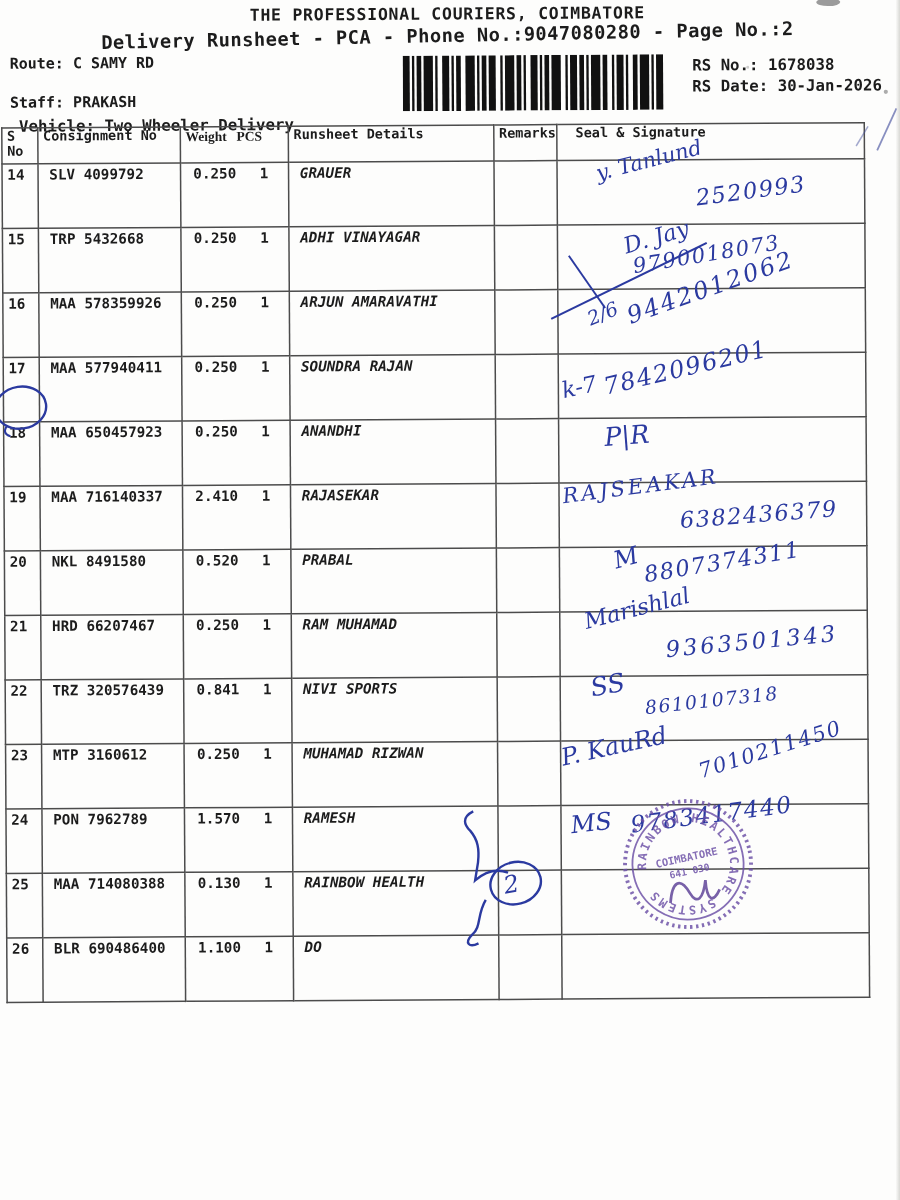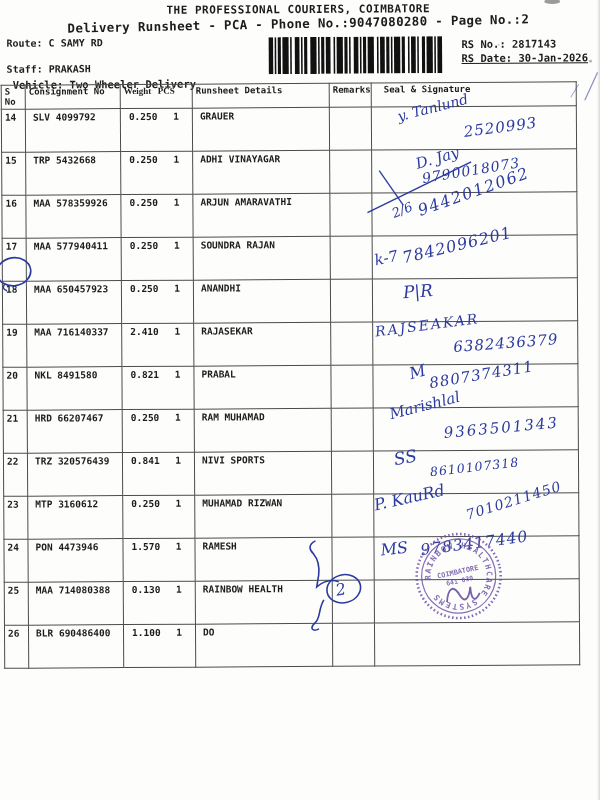--- a/index.html
+++ b/index.html
@@ -10,33 +10,33 @@
   .abs{position:absolute;}
   .title1{left:0;top:3px;width:600px;text-align:center;font-size:11px;letter-spacing:.5px;}
   .title2{left:0;top:16px;width:600px;text-align:center;font-size:12.5px;
     transform:rotate(-0.8deg);letter-spacing:.3px;}
   .hline{font-size:10px;}
   .route{left:8px;top:36px;}
   .staff{left:8px;top:62px;}
   .drs{left:5px;top:64px;}
   .vehicle{left:14px;top:77px;font-size:10.5px;}
   .rsno{left:463px;top:39px;font-size:10.5px;}
-  .rsdate{left:463px;top:53px;font-size:10.5px;text-decoration:underline;}
+  .rsdate{left:463px;top:53px;font-size:10.5px;}
   .barcode{left:270px;top:37px;}
 
   table.grid{position:absolute;left:2px;top:83px;width:575px;
     border-collapse:collapse;table-layout:fixed;}
   table.grid th,table.grid td{border:1px solid #4c4c4c;vertical-align:top;
     padding:2px 3px;color:#1c1c1c;font-weight:bold;overflow:visible;}
   table.grid th{font-size:9px;text-align:left;height:11px;padding-top:1px;}
   table.grid td{font-size:9.5px;height:38px;}
   col.w-sno{width:24px;}col.w-con{width:95px;}col.w-wt{width:72px;}
   col.w-cons{width:137px;}col.w-rem{width:42px;}col.w-sig{width:205px;}
   .c-con{padding-left:7px !important;}
-  .c-cons{padding-left:7px !important;}
+  .c-cons{padding-left:7px !important;font-style:italic;}
   .wtflex{display:flex;justify-content:space-between;padding-right:10px;padding-left:5px;}
   .thwt{display:flex;justify-content:space-between;padding-right:14px;font-family:Liberation Serif, serif;}
   .c-sig{position:relative;}
   .sig{position:absolute;left:0;top:0;width:205px;height:41px;}
 
   .hw{font-family:"DejaVu Serif","Liberation Serif",serif;font-style:italic;
     color:#2b3aa0;font-weight:normal;white-space:nowrap;position:absolute;
     transform-origin:left center;}
   .sig-name,.sig-phone{position:absolute;}
   tr.r14 .sig-name{left:26px;top:1px;transform:rotate(-14deg);font-size:14px;}
@@ -107,21 +107,21 @@
         <rect x="133.29999999999995" y="0" width="3.1" height="37" fill="#111"></rect>
         <rect x="139.49999999999994" y="0" width="1.55" height="37" fill="#111"></rect>
         <rect x="142.59999999999997" y="0" width="4.65" height="37" fill="#111"></rect>
         <rect x="148.79999999999998" y="0" width="1.55" height="37" fill="#111"></rect>
         <rect x="153.45" y="0" width="3.1" height="37" fill="#111"></rect>
         <rect x="158.1" y="0" width="6.2" height="37" fill="#111"></rect>
         <rect x="165.85" y="0" width="1.55" height="37" fill="#111"></rect>
         <rect x="168.95000000000002" y="0" width="4.65" height="37" fill="#111"></rect>
       </svg>
   </div>
-  <div class="abs print rsno">RS No.: 2817143</div>
+  <div class="abs print rsno">RS No.: 1678038</div>
   <div class="abs print rsdate">RS Date: 30-Jan-2026</div>
 
   <table class="grid">
     <colgroup>
       <col class="w-sno">
         <col class="w-con">
         <col class="w-wt">
       <col class="w-cons">
         <col class="w-rem">
         <col class="w-sig">
@@ -248,21 +248,21 @@
           <span class="hw sig-name">RAJSEAKAR</span>
           <span class="hw sig-phone">6382436379</span>
         </div>
       </td>
     </tr>
         <tr class="r20">
       <td><span class="b-sno">20</span></td>
       <td class="c-con"><span class="b-con">NKL 8491580</span></td>
       <td>
         <span class="wtflex">
-              <span class="b-wt">0.821</span>
+              <span class="b-wt">0.520</span>
               <span class="b-pcs">1</span>
             </span>
       </td>
       <td class="c-cons"><span class="b-cons">PRABAL</span></td>
       <td><span class="b-rem"></span></td>
       <td class="c-sig">
         <div class="sig">
           <span class="hw sig-name">M</span>
           <span class="hw sig-phone">8807374311</span>
         </div>
@@ -317,21 +317,21 @@
       <td><span class="b-rem"></span></td>
       <td class="c-sig">
         <div class="sig">
           <span class="hw sig-name">P. KauRd</span>
           <span class="hw sig-phone">7010211450</span>
         </div>
       </td>
     </tr>
         <tr class="r24">
       <td><span class="b-sno">24</span></td>
-      <td class="c-con"><span class="b-con">PON 4473946</span></td>
+      <td class="c-con"><span class="b-con">PON 7962789</span></td>
       <td>
         <span class="wtflex">
               <span class="b-wt">1.570</span>
               <span class="b-pcs">1</span>
             </span>
       </td>
       <td class="c-cons"><span class="b-cons">RAMESH</span></td>
       <td><span class="b-rem"></span></td>
       <td class="c-sig">
         <div class="sig">

